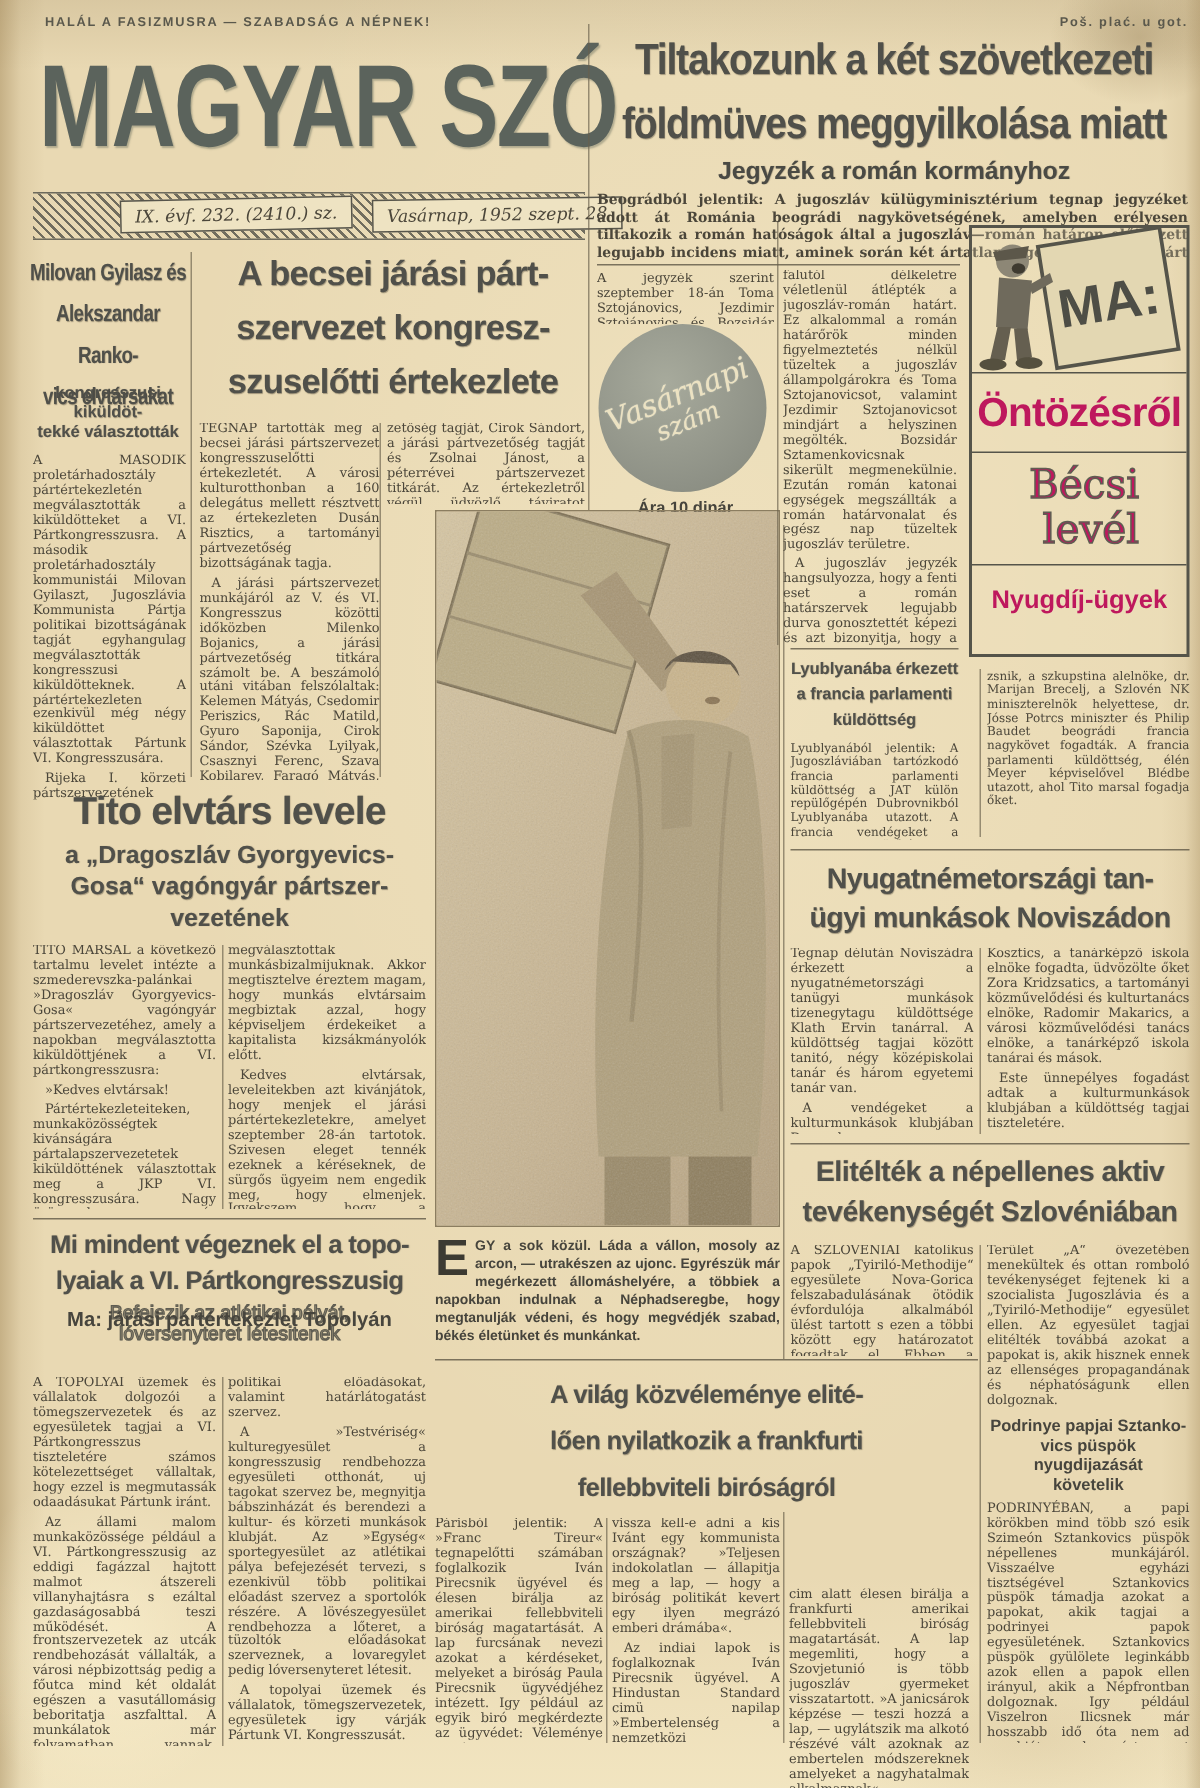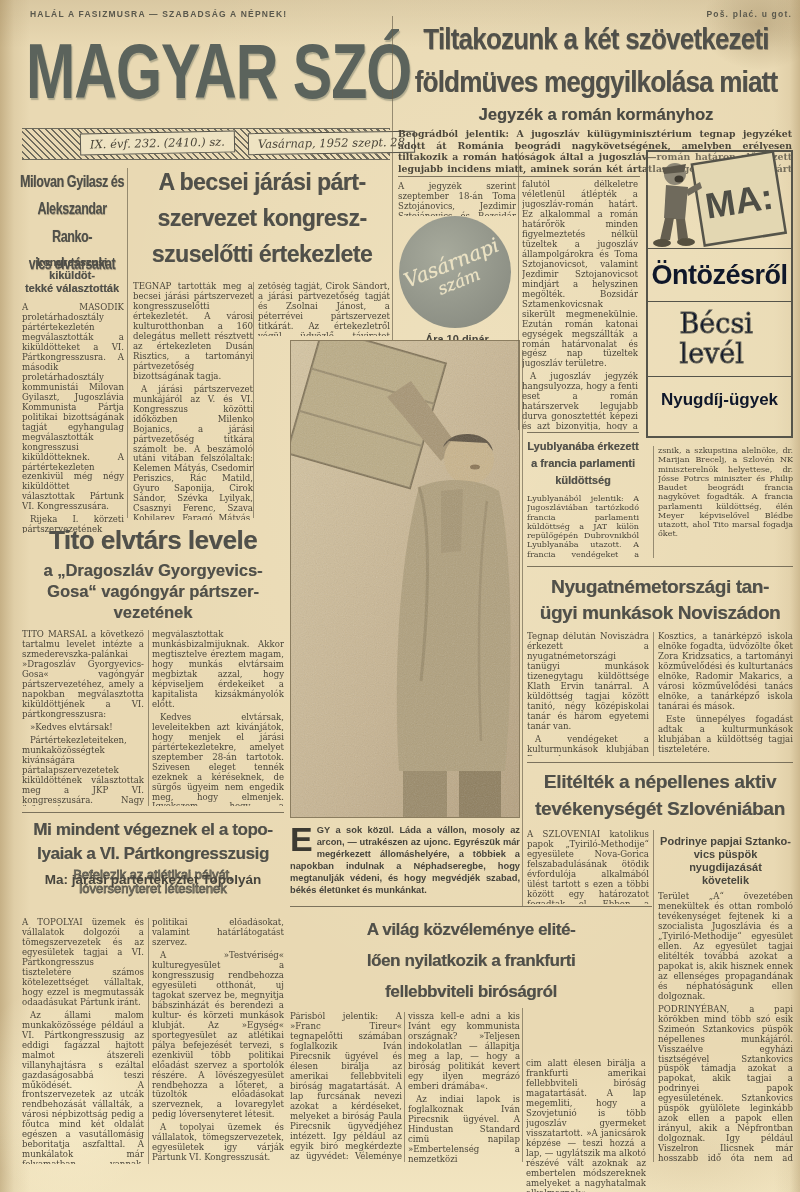--- a/index.html
+++ b/index.html
@@ -30,21 +30,21 @@
       white-space:nowrap;text-shadow:1px 1px 1px rgba(70,80,70,.35);}
   .datebar{position:absolute;left:22px;top:128px;width:368px;height:30px;
       background:repeating-linear-gradient(45deg,#716d5e 0 1.6px,rgba(0,0,0,0) 1.6px 4.6px);
       border-top:1px solid #6d6a5c;border-bottom:1px solid #6d6a5c;}
   .datebox{position:absolute;top:3px;background:#eee3c2;border:1px solid #57554b;
       font:italic 11.5px/20px "DejaVu Serif",serif;color:#4b463a;padding:0 9px;white-space:nowrap;}
   .outline-text{color:rgba(110,104,88,.25);-webkit-text-stroke:1px #5f5d52;}
   .todaybox{position:absolute;left:646px;top:150px;width:147px;height:288px;
       border:2.5px solid #55544a;box-sizing:border-box;background:rgba(240,228,190,.25);}
   .today-item{border-top:1.5px solid #55544a;display:flex;align-items:center;justify-content:center;
-      font-family:"Liberation Sans",sans-serif;font-weight:700;color:#0f172a;}
+      font-family:"Liberation Sans",sans-serif;font-weight:700;color:#be185d;}
   .badge{position:absolute;left:399px;top:216px;width:112px;height:112px;border-radius:50%;
       background:radial-gradient(circle at 40% 35%, #a7aa9c, #8e9186 70%, #848779);
       display:flex;align-items:center;justify-content:center;}
   .badge-inner{transform:rotate(-22deg);text-align:center;color:#ece2c2;
       font:italic 20px/20px "DejaVu Serif",serif;text-shadow:0 0 1px rgba(255,255,240,.5);}
   .badge-inner .b2{font-size:17px;}
   .price{position:absolute;left:398px;top:332px;width:118px;text-align:center;
       font:bold 11px/14px "Liberation Sans",sans-serif;color:#46443c;}
   .caption{position:absolute;left:290px;top:824px;width:230px;height:76px;overflow:hidden;
       font:bold 9.3px/1.3 "Liberation Sans",sans-serif;color:#46443c;text-align:justify;}
@@ -111,21 +111,21 @@
         <path d="M28,67 L37,67 L40,86 L30,88 Z" fill="#655f50"></path>
         <ellipse cx="14" cy="91" rx="9" ry="4" fill="#55503f"></ellipse>
         <ellipse cx="38" cy="90" rx="9" ry="4" fill="#55503f"></ellipse>
       </g>
     </svg>
   </div>
   <div class="today-item" style="height:52px;font-size:27px;letter-spacing:-0.5px;transform-origin:center;">
     <span>Öntözésről</span>
   </div>
   <div class="today-item outline-text" style="height:74px;font-size:27px;font-family:'DejaVu Serif',serif;font-weight:400;flex-direction:column;">
-    <span style="width:80px;text-align:left;line-height:30px;">Bécsi levél</span>
+    <span style="width:80px;text-align:right;line-height:30px;">Bécsi levél</span>
   </div>
   <div class="today-item" style="height:46px;font-size:17px;">
     <span>Nyugdíj-ügyek</span>
   </div>
 </div>
 
 <div class="abs hl" style="left:16px;top:168px;width:112px;font-size:12.5px;line-height:22px;letter-spacing:-0.4px;transform:scaleY(1.25);transform-origin:top center;">Milovan Gyilasz és
 Alekszandar Ranko-
 vics elvtársakat</div>
 <div class="abs hl" style="left:18px;top:256px;width:108px;font-size:11px;line-height:13px;">kongresszusi kiküldöt-
@@ -262,24 +262,24 @@
   <p>Este ünnepélyes fogadást adtak a kulturmunkások klubjában a küldöttség tagjai tiszteletére.</p>
 </div>
 
 <div class="hrl" style="left:527px;top:762px;width:266px;"></div>
 <div class="abs hl" style="left:527px;top:768px;width:266px;font-size:19px;line-height:27px;letter-spacing:-0.3px;">Elitélték a népellenes aktiv
 tevékenységét Szlovéniában</div>
 <div class="col" style="left:527px;top:830px;width:122px;height:74px;">
   <p class="nofirst">A SZLOVÉNIAI katolikus papok „Tyiriló-Methodije“ egyesülete Nova-Gorica felszabadulásának ötödik évfordulója alkalmából ülést tartott s ezen a többi között egy határozatot fogadtak el. Ebben a határozatban elitélték azoknak a papoknak ellenséges tevékenységét, akik Trieszt Szabad</p>
 </div>
 <div class="col" style="left:658px;top:830px;width:135px;height:332px;">
+  <p class="nofirst">Terület „A“ övezetében menekültek és ottan romboló tevékenységet fejtenek ki a szocialista Jugoszlávia és a „Tyiriló-Methodije“ egyesület ellen. Az egyesület tagjai elitélték továbbá azokat a papokat is, akik hisznek ennek az ellenséges propagandának és néphatóságunk ellen dolgoznak.</p>
   <p class="nofirst kicker" style="white-space:pre-line;font-size:11px;line-height:13px;margin:5px 0;">Podrinye papjai Sztanko-
 vics püspök nyugdijazását
 követelik</p>
-  <p class="nofirst">Terület „A“ övezetében menekültek és ottan romboló tevékenységet fejtenek ki a szocialista Jugoszlávia és a „Tyiriló-Methodije“ egyesület ellen. Az egyesület tagjai elitélték továbbá azokat a papokat is, akik hisznek ennek az ellenséges propagandának és néphatóságunk ellen dolgoznak.</p>
   <p class="nofirst">PODRINYÉBAN, a papi körökben mind több szó esik Szimeón Sztankovics püspök népellenes munkájáról. Visszaélve egyházi tisztségével Sztankovics püspök támadja azokat a papokat, akik tagjai a podrinyei papok egyesületének. Sztankovics püspök gyülölete leginkább azok ellen a papok ellen irányul, akik a Népfrontban dolgoznak. Igy például Viszelron Ilicsnek már hosszabb idő óta nem ad parokiát, csak azért, mert aktiv tagja a Népfrontnak.</p>
 
 </div>
 
 <div class="vr" style="left:392px;top:16px;height:324px;"></div>
 <div class="vr" style="left:127px;top:168px;height:350px;"></div>
 <div class="vr" style="left:253px;top:282px;height:236px;"></div>
 <div class="vr" style="left:518px;top:148px;height:282px;"></div>
 <div class="vr" style="left:522px;top:350px;height:556px;"></div>
 <div class="vr" style="left:522px;top:1008px;height:154px;"></div>

